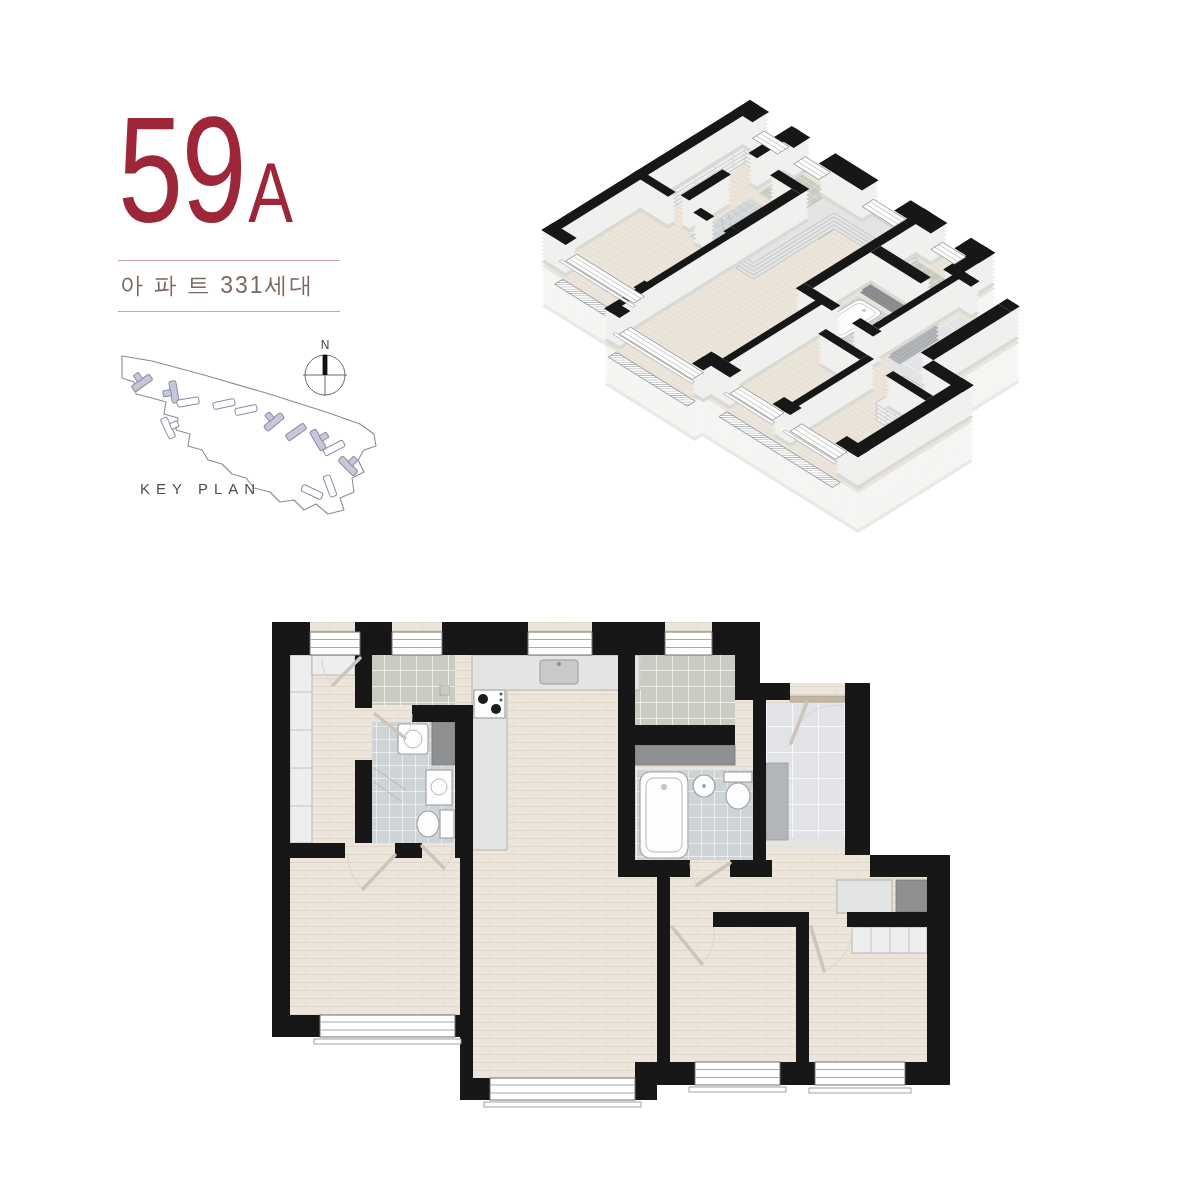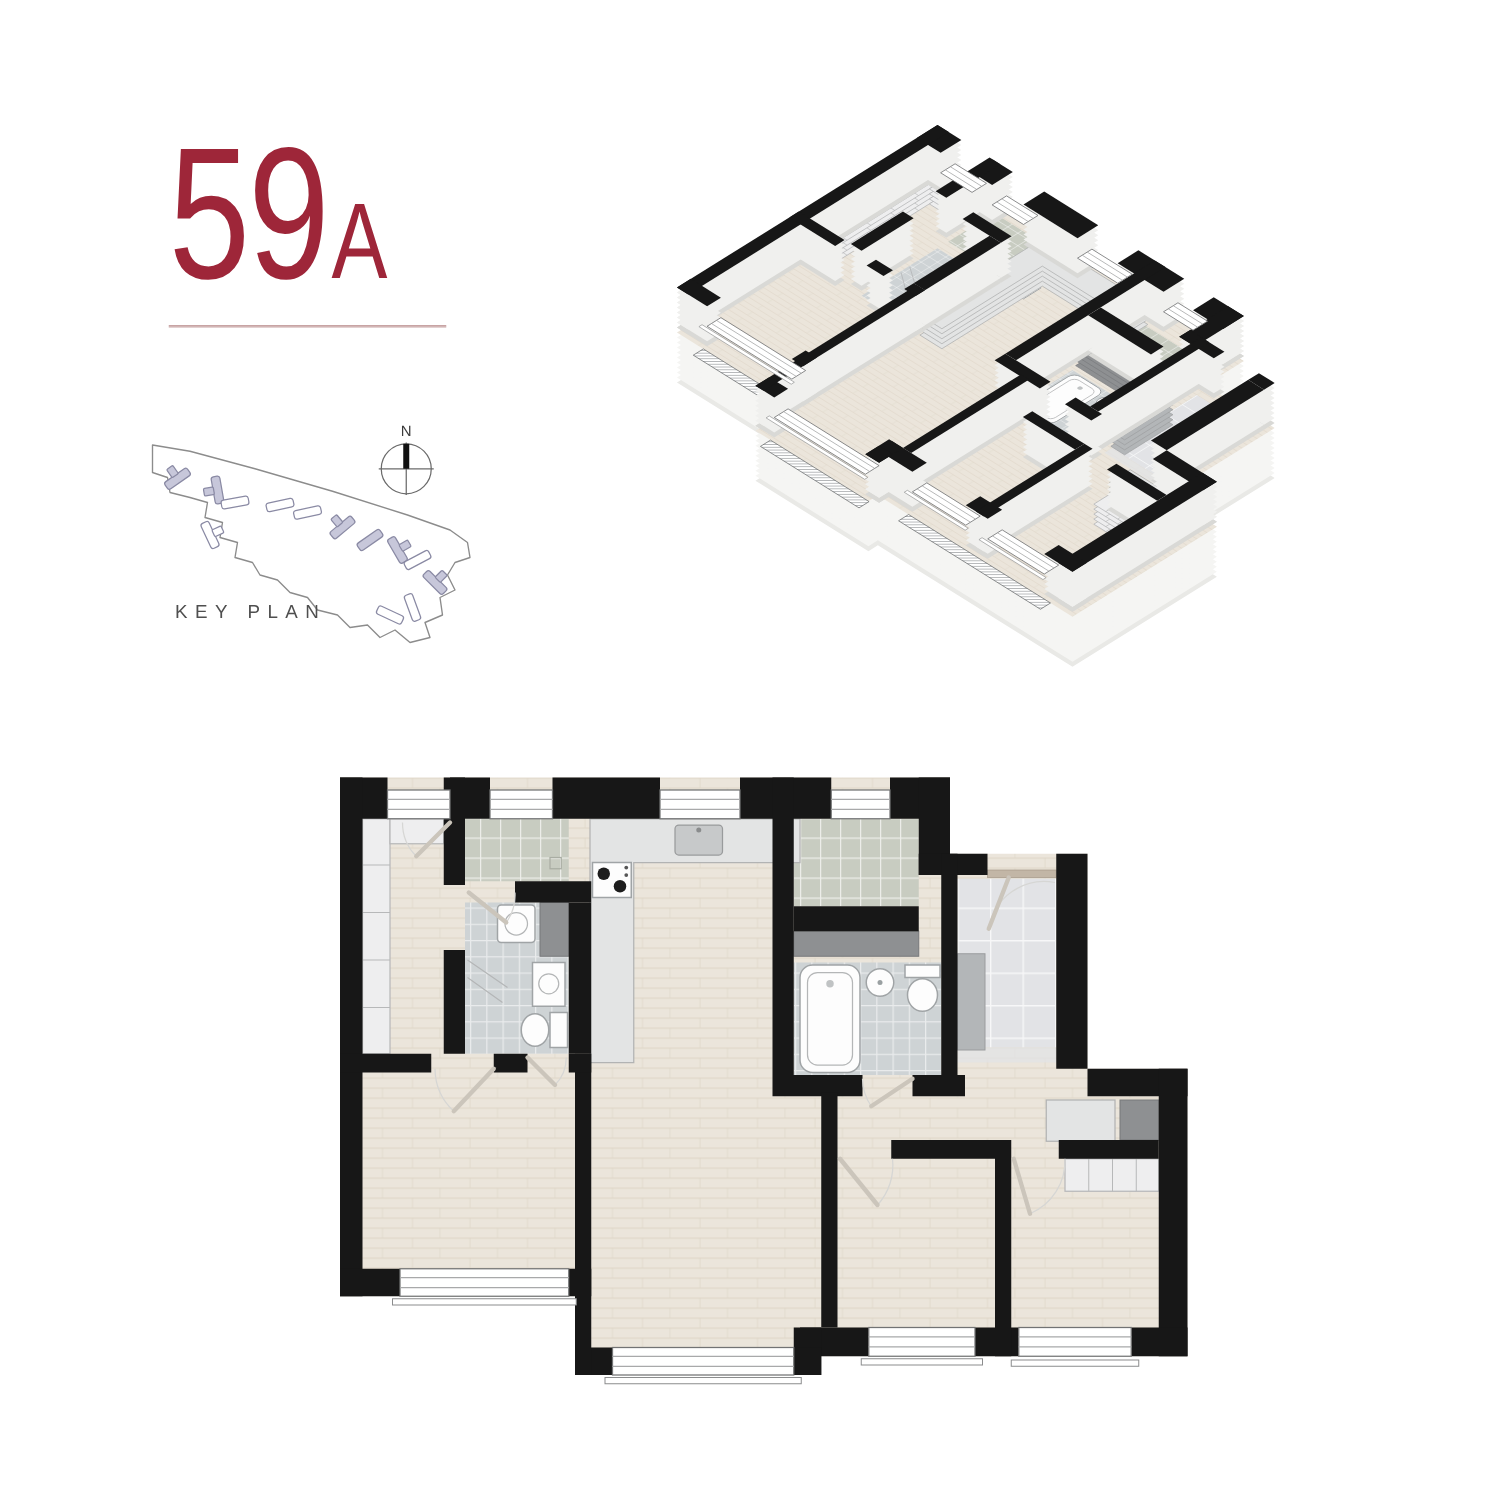--- a/index.html
+++ b/index.html
@@ -1,21 +1,21 @@
 <!DOCTYPE html>
 <html style="--accent: #9e2639; --divider: #c8a4a4; --subtitle-text: #7a695e; --keyplan-text: #4f4f4f; --wall: #171717; --wood: #ebe5db; --wood-line: #ded5c6; --tile-green: #c8ccc1; --tile-gray: #ced3d5; --entry-tile: #e2e3e6; --counter: #e3e4e4; --closet: #eeeeef; --cabinet-gray: #b3b6b8; --shaft-dark: #8e9092; --site-line: #8c8c8c; --building-fill: #c7c7da; --building-line: #8a8aa4; --door-leaf: #cbc5bb; --iso-side: #f0f0ee; --iso-slab: #f5f5f3; --entry-door: #b5aa9d;"><head>
 <meta charset="utf-8">
 <style>
   html,body{margin:0;padding:0;background:#fff;}
   body{width:1200px;height:1200px;position:relative;overflow:hidden;
        font-family:"Liberation Sans", sans-serif;}
   .abs{position:absolute;}
 
   
-  .title-block{left:135px;top:92px;width:222px;}
+  .title-block{left:118px;top:92px;width:222px;}
   .title-row{display:flex;align-items:baseline;transform:scaleX(.78);transform-origin:left bottom;white-space:nowrap;}
   .title-num{font-size:150px;line-height:1.05;color:var(--accent,#9e2639);letter-spacing:-2px;}
   .title-letter{font-size:86px;line-height:1;color:var(--accent,#9e2639);margin-left:4px;}
   .divider{height:1px;background:var(--divider,#c8a4a4);width:222px;}
   .subtitle{font-size:23px;letter-spacing:2px;color:var(--subtitle-text,#7a695e);
             padding:9px 0 10px 2px;}
 
   
   .keyplan{left:108px;top:338px;width:300px;height:190px;}
   .kp-label{font-size:15px;letter-spacing:6px;fill:var(--keyplan-text,#4f4f4f);}
@@ -247,20 +247,21 @@
       </g>
 </defs>
 </svg>
 
 <div class="abs title-block">
   <div class="title-row">
     <span class="title-num">59</span>
     <span class="title-letter">A</span>
   </div>
   <div class="divider" style="margin-top:10px"></div>
+  <div class="subtitle">아 파 트 331세대</div>
   <div class="divider"></div>
 </div>
 
 <svg class="abs keyplan" viewBox="0 0 300 190">
   <path class="site" d="M14,18 L44,23 L96,37 L158,55 L218,74 L252,86 L266,96 L268,108 L256,112 L250,122 L256,134 L244,140 L246,154 L232,160 L236,172 L220,176 L208,166 L196,172 L186,162 L172,164 L162,154 L146,150 L138,140 L124,136 L114,126 L100,122 L94,112 L80,108 L82,96 L68,92 L70,80 L56,76 L58,64 L44,60 L28,56 L26,44 L14,40 Z"></path>
   <g>
     <g class="bldg hl" transform="translate(34,45) rotate(-35)">
         <rect x="-11" y="-3.5" width="22" height="7" rx="2"></rect>
         <rect x="-3" y="-11" width="6" height="8" rx="1"></rect>
       </g>

